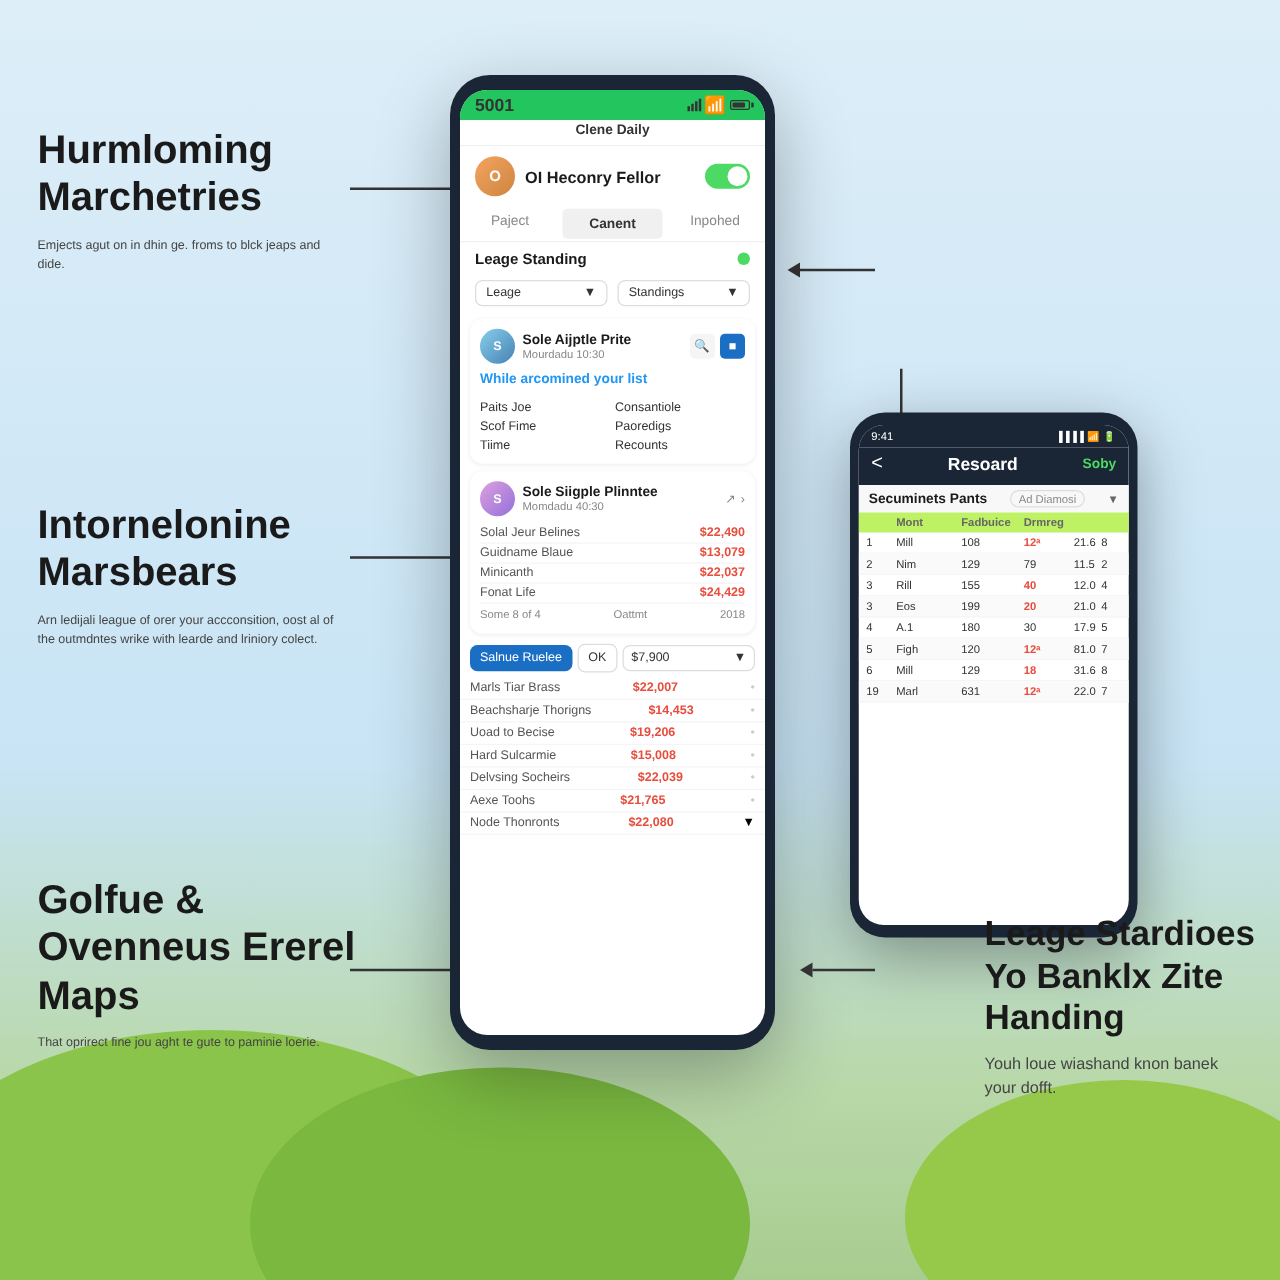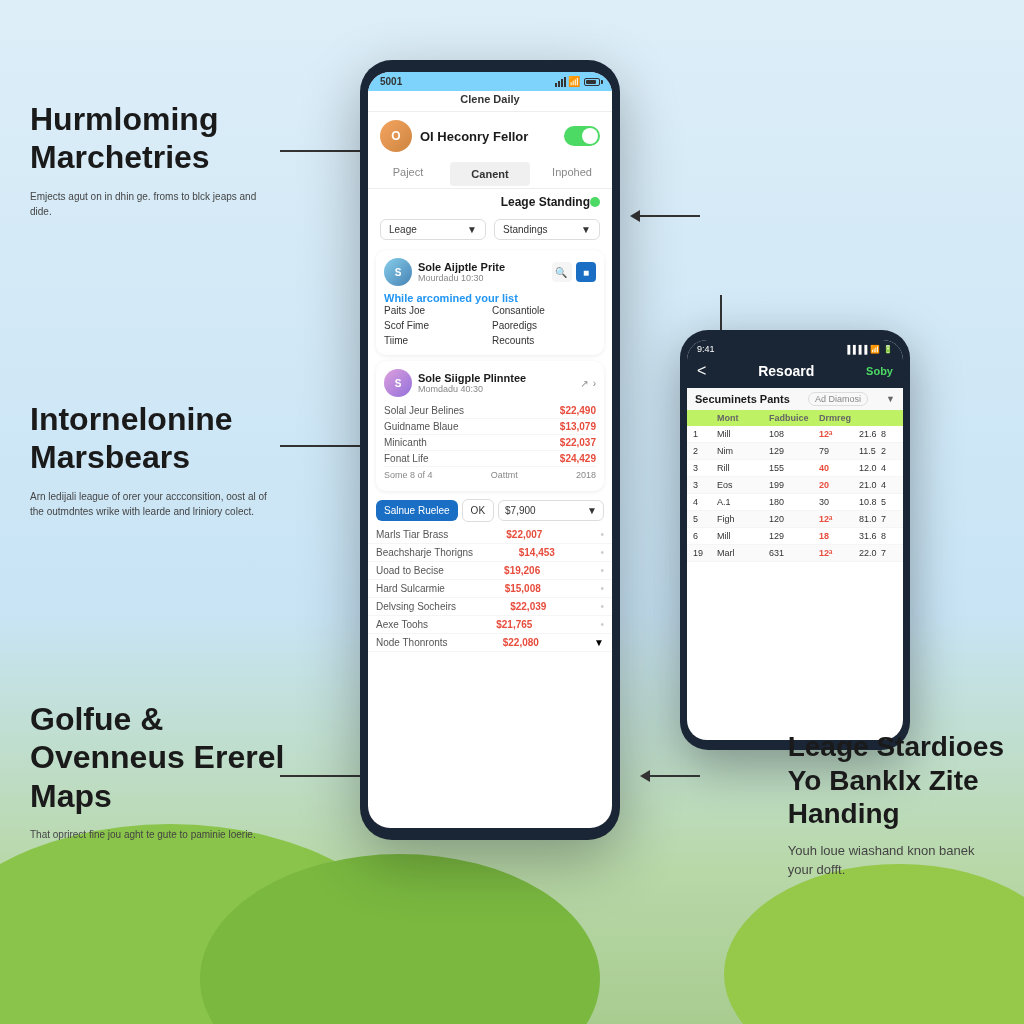--- a/index.html
+++ b/index.html
@@ -79,26 +79,26 @@
     }
     .phone-screen {
       background: #fff;
       border-radius: 22px;
       height: 100%;
       overflow: hidden;
     }
 
     
     .status-bar {
-      background: #7dd3fc;
+      background: #22c55e;
       display: flex;
       justify-content: space-between;
       align-items: center;
       padding: 4px 12px;
-      font-size: 10px;
+      font-size: 14px;
       font-weight: 600;
       color: #333;
       text-align: right;
     }
     .status-icons { display: flex; gap: 3px; align-items: center; }
     .signal-bar {
       display: inline-flex;
       gap: 1px;
       align-items: flex-end;
       height: 10px;
@@ -201,21 +201,21 @@
       font-weight: 600;
       background: #f0f0f0;
       border-radius: 4px;
       margin: 2px;
     }
 
     
     .sec-header {
       display: flex;
       align-items: center;
-      justify-content: flex-end;
+      justify-content: space-between;
       padding: 6px 12px;
       background: #fff;
     }
     .sec-title { font-size: 12px; font-weight: 700; color: #1a1a1a; }
     .green-dot {
       width: 10px; height: 10px;
       background: #4cd964;
       border-radius: 50%;
     }
 
@@ -261,21 +261,21 @@
     .icon-btn {
       width: 20px; height: 20px;
       border-radius: 4px;
       display: flex; align-items: center; justify-content: center;
       font-size: 10px;
       cursor: pointer;
     }
     .icon-btn.search { background: #f5f5f5; color: #666; }
     .icon-btn.blue { background: #1a6fc4; color: white; }
 
-    .list-title { font-size: 11px; font-weight: 700; color: #2196F3; margin-bottom: 0; }
+    .list-title { font-size: 11px; font-weight: 700; color: #2196F3; margin-bottom: 11px; }
     .list-grid {
       display: grid;
       grid-template-columns: 1fr 1fr;
       gap: 2px 4px;
     }
     .list-item-text { font-size: 10px; color: #333; padding: 1px 0; }
 
     
     .fin-card {
       margin: 4px 8px;
@@ -758,21 +758,21 @@
         <span>199</span>
         <span class="red-val">20</span>
         <span>21.0</span>
         <span>4</span>
       </div>
       <div class="sm-row">
         <span>4</span>
         <span>A.1</span>
         <span>180</span>
         <span>30</span>
-        <span>10.8</span>
+        <span>17.9</span>
         <span>5</span>
       </div>
       <div class="sm-row">
         <span>5</span>
         <span>Figh</span>
         <span>120</span>
         <span class="red-val">12ᵃ</span>
         <span>81.0</span>
         <span>7</span>
       </div>

